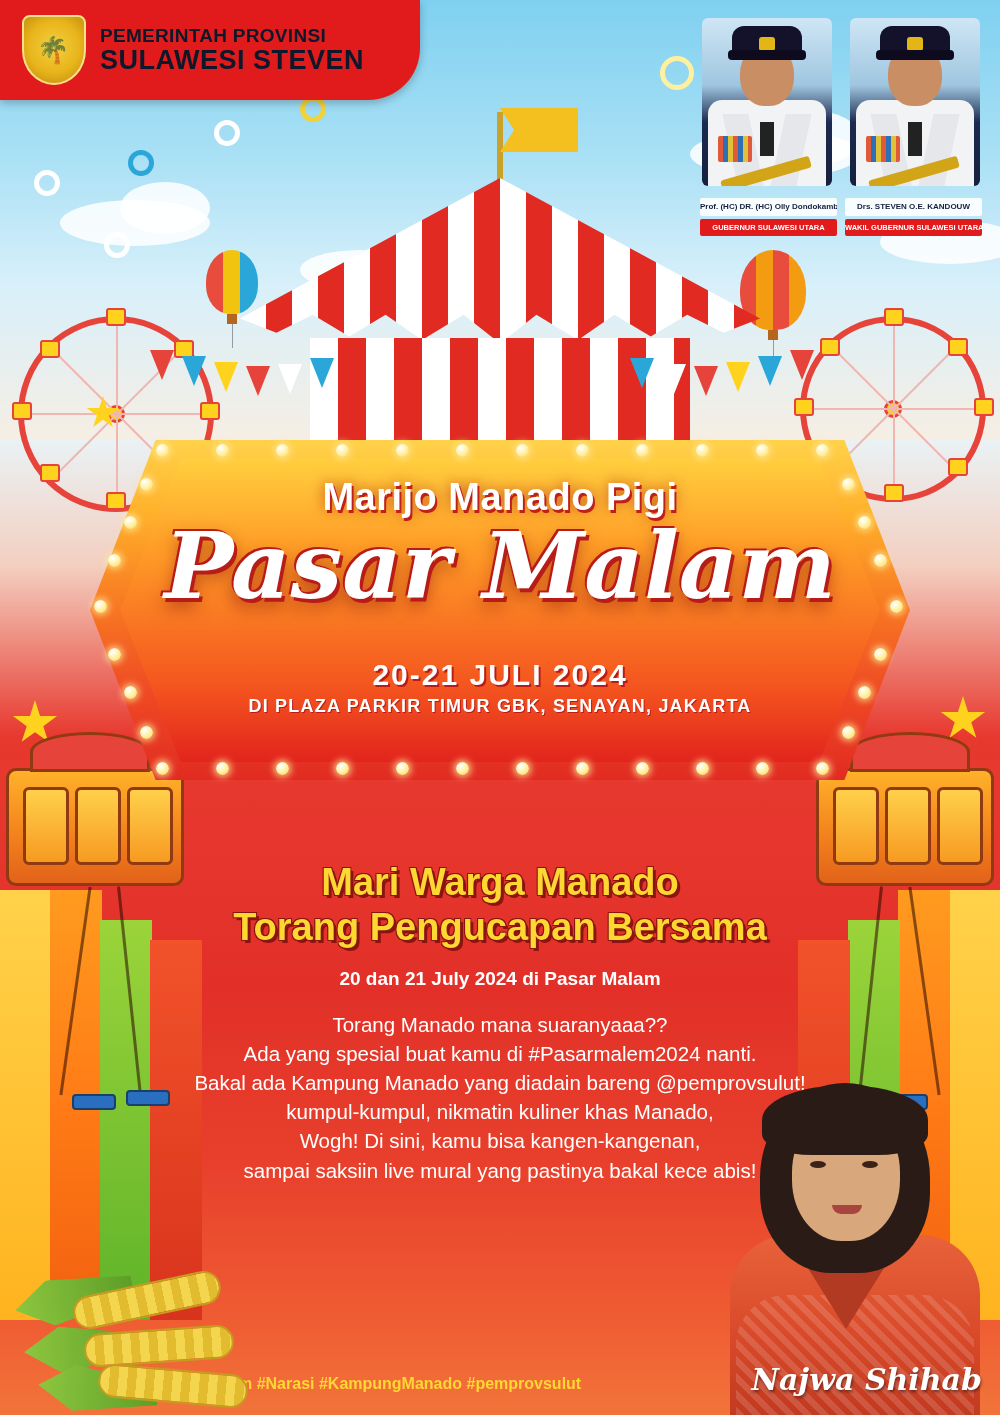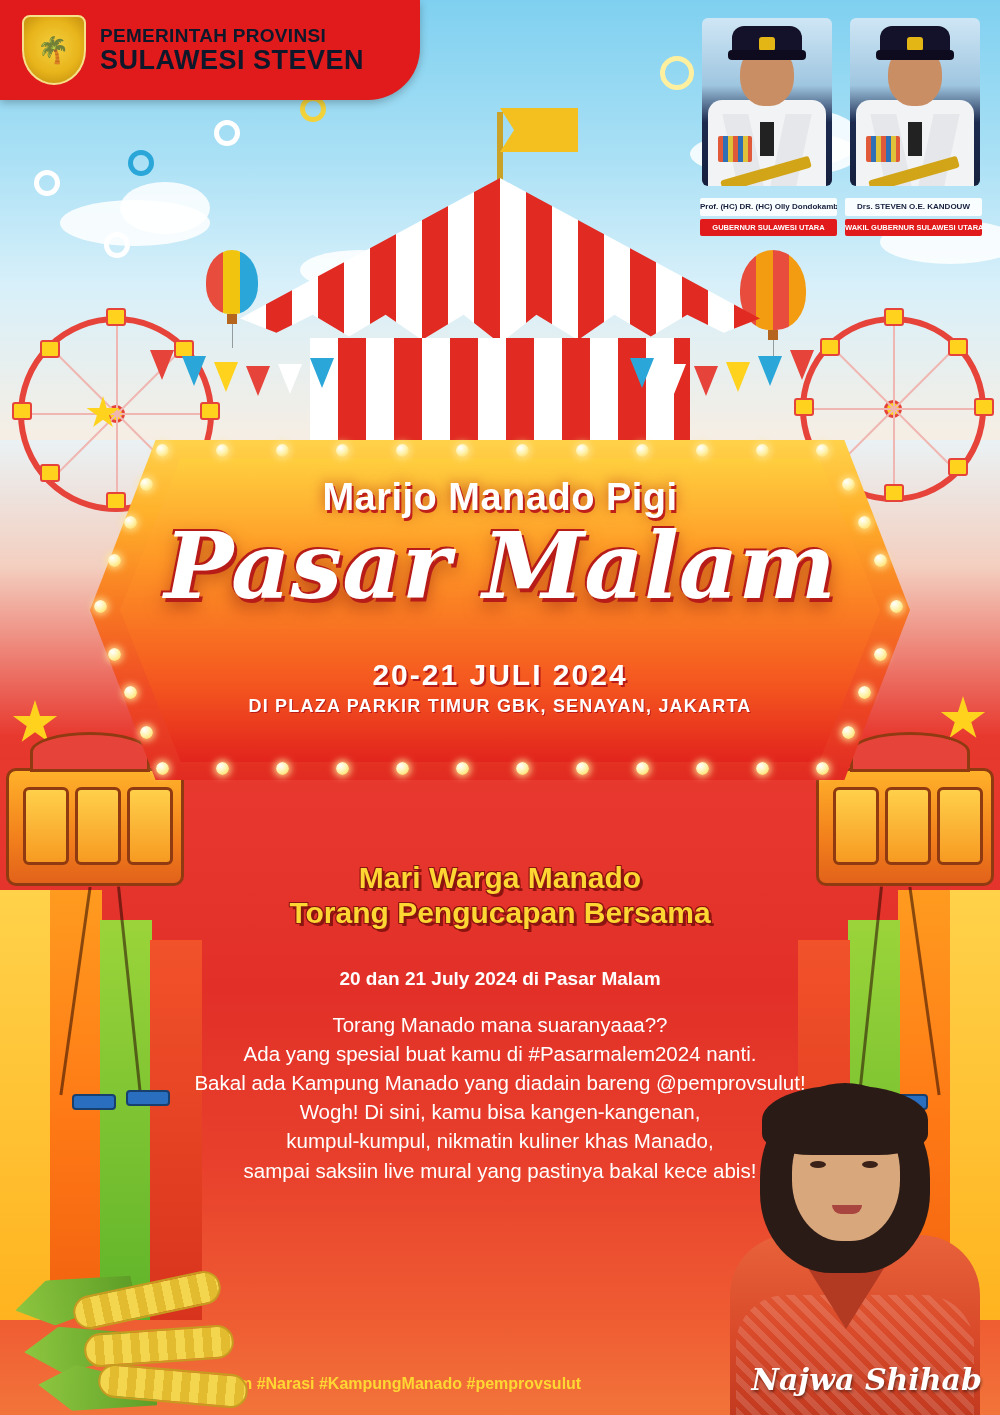--- a/index.html
+++ b/index.html
@@ -191,21 +191,21 @@
   }
 
   
   .lower {
     position:absolute; left:0; top:760px; width:1000px; height:655px;
     background: linear-gradient(180deg,#e8392f 0%, #e23028 35%, #e8402c 62%, #ef5d33 86%, #f2743a 100%);
     z-index:5;
   }
   .headline {
     position:absolute; left:0; top:860px; width:1000px; text-align:center; z-index:30;
-    font-size:30px; font-weight:bold; line-height:1.18;
+    font-size:38px; font-weight:bold; line-height:1.18;
     color:#ffd733;
     text-shadow: 3px 3px 0 #8a1410, -1px -1px 0 #8a1410, 1px -1px 0 #8a1410, -1px 1px 0 #8a1410;
   }
   .subdate {
     position:absolute; left:0; top:968px; width:1000px; text-align:center; z-index:30;
     font-size:19px; font-weight:bold; color:#ffffff;
   }
   .body-copy {
     position:absolute; left:0; top:1010px; width:1000px; text-align:center; z-index:30;
     font-size:20.5px; line-height:1.42; color:#ffffff;
@@ -547,22 +547,22 @@
     <div>Mari Warga Manado</div>
     <div>Torang Pengucapan Bersama</div>
   </div>
 
   <div class="subdate">20 dan 21 July 2024 di Pasar Malam</div>
 
   <div class="body-copy">
     <div>Torang Manado mana suaranyaaa??</div>
     <div>Ada yang spesial buat kamu di #Pasarmalem2024 nanti.</div>
     <div>Bakal ada Kampung Manado yang diadain bareng @pemprovsulut!</div>
+    <div>kumpul-kumpul, nikmatin kuliner khas Manado,</div>
     <div>Wogh! Di sini, kamu bisa kangen-kangenan,</div>
-    <div>kumpul-kumpul, nikmatin kuliner khas Manado,</div>
     <div>sampai saksiin live mural yang pastinya bakal kece abis!</div>
   </div>
 
 
   <div class="najwa">
     <div class="body"></div>
     <div class="lace"></div>
     <div class="neck"></div>
     <div class="collar"></div>
     <div class="hair"></div>

